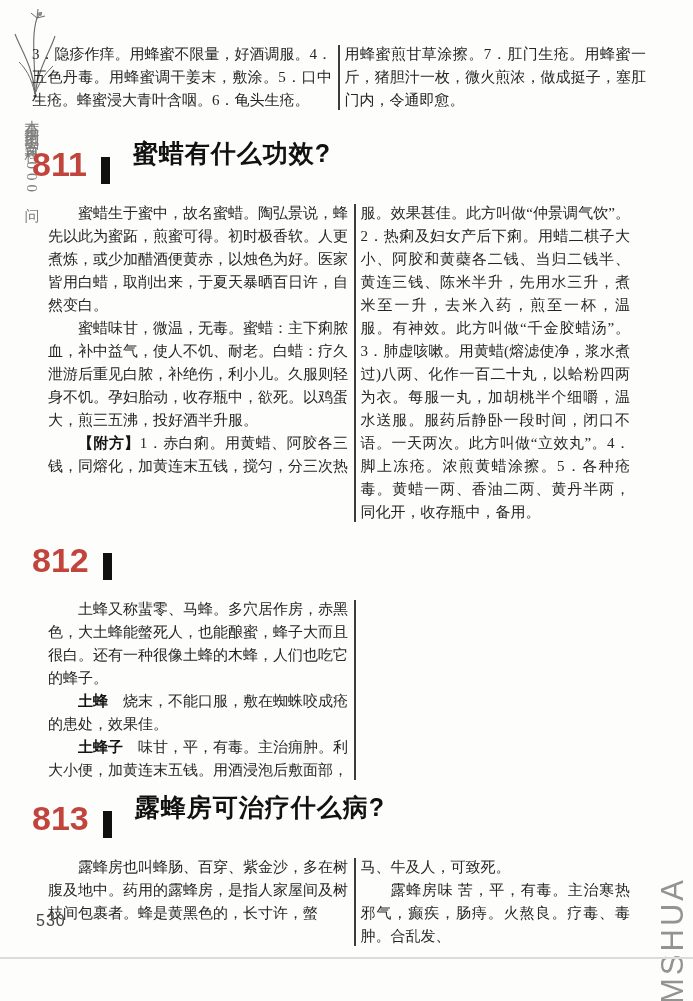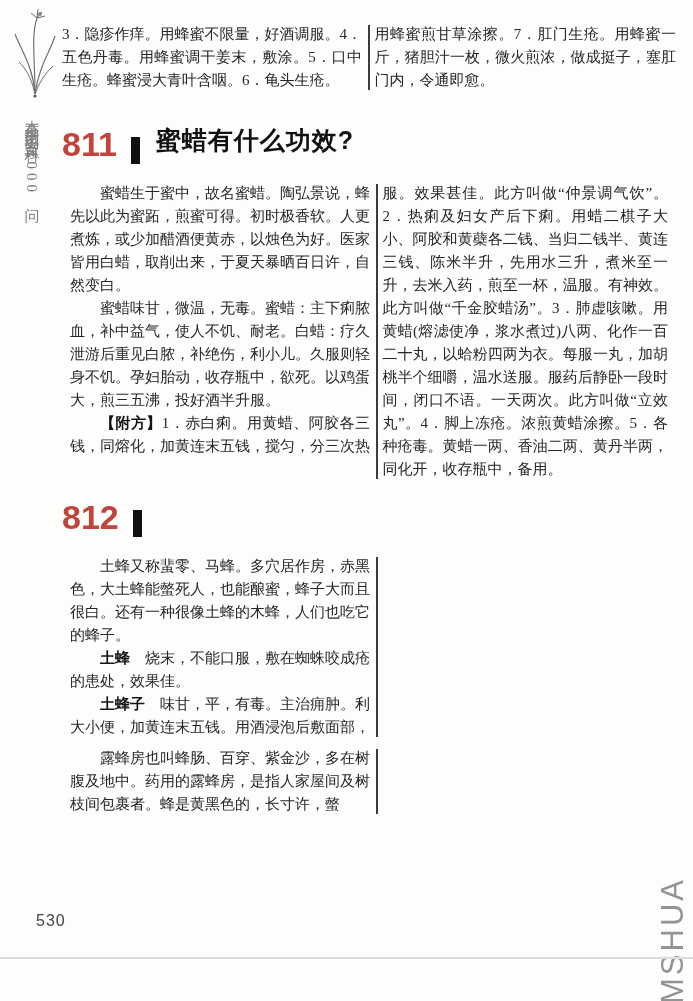--- a/index.html
+++ b/index.html
@@ -14,41 +14,41 @@
   .plant{display:block;margin-left:4px;}
   .book-title-vert{
     position:absolute;left:14px;top:100px;
     writing-mode:vertical-rl;text-orientation:mixed;
     font-size:15px;letter-spacing:4px;color:#7d7d7d;
     font-family:"Liberation Serif","DejaVu Serif",serif;
     height:260px;line-height:20px;
   }
   .book-title-vert .sub{margin-top:10px;display:inline;}
   
-  .content{position:absolute;left:62px;top:0;width:614px;padding-top:23px;}
+  .content{position:absolute;left:32px;top:0;width:614px;padding-top:43px;}
   .two-col{display:flex;align-items:flex-start;}
   .col-left{width:300px;flex:0 0 300px;}
   .col-divider{flex:0 0 1.5px;background:#3c3c3c;align-self:stretch;margin:2px 5px 2px 6px;}
   .col-right{flex:1;}
   .para{margin:0;text-indent:2em;text-align:justify;font-size:15px;line-height:23px;color:#262626;}
   .para.cont{text-indent:0;}
   .lead{font-weight:700;color:#141414;}
   
   .sec-header{display:flex;align-items:flex-end;margin:32px 0 18px 0;height:40px;}
   .sec-num{
     font-family:"Liberation Sans","DejaVu Sans",sans-serif;
     font-weight:800;font-size:34px;color:var(--accent,#c1453c);
     letter-spacing:0px;line-height:40px;
   }
   .sec-bar{display:inline-block;width:9px;height:27px;background:#101010;margin:0 12px 0 14px;}
   .sec-title{
-    margin:4px;font-family:"Liberation Sans","DejaVu Sans",sans-serif;
+    margin:11px;font-family:"Liberation Sans","DejaVu Sans",sans-serif;
     font-weight:700;font-size:25px;color:#111;letter-spacing:1px;line-height:40px;
   }
-  .sec-body{margin:8px;}
+  .sec-body{margin:16px;}
   .sec{margin:0;}
   .sec + .sec .sec-header{margin-top:16px;}
   
   .page-number{
     position:absolute;left:36px;top:912px;
     font-family:"Liberation Sans","DejaVu Sans",sans-serif;
     font-size:16px;color:#454545;letter-spacing:1px;
   }
   .watermark{
     position:absolute;right:3px;top:852px;height:152px;
@@ -115,25 +115,34 @@
       <div class="col-left">
         <p class="para"><span>土蜂又称蜚零、马蜂。多穴居作房，赤黑色，大土蜂能螫死人，也能酿蜜，蜂子大而且很白。还有一种很像土蜂的木蜂，人们也吃它的蜂子。</span></p>
         <p class="para"><b class="lead">土蜂</b><span>　烧末，不能口服，敷在蜘蛛咬成疮的患处，效果佳。</span></p>
         <p class="para"><b class="lead">土蜂子</b><span>　味甘，平，有毒。主治痈肿。利大小便，加黄连末五钱。用酒浸泡后敷面部，</span></p>
       </div>
       <div class="col-divider"></div>
     </div>
   </div>
 
   <div class="sec">
+    <div class="sec-header">
+      <span class="sec-num">813</span>
+      <span class="sec-bar"></span>
+      <h2 class="sec-title">露蜂房可治疗什么病?</h2>
+    </div>
     <div class="two-col sec-body">
       <div class="col-left">
         <p class="para"><span>露蜂房也叫蜂肠、百穿、紫金沙，多在树腹及地中。药用的露蜂房，是指人家屋间及树枝间包裹者。蜂是黄黑色的，长寸许，螫</span></p>
       </div>
       <div class="col-divider"></div>
+      <div class="col-right">
+        <p class="para cont"><span>马、牛及人，可致死。</span></p>
+        <p class="para"><span>露蜂房味 苦，平，有毒。主治寒热邪气，癫疾，肠痔。火熬良。疗毒、毒肿。合乱发、</span></p>
+      </div>
     </div>
   </div>
 
 </div>
 
 <div class="page-number">530</div>
 <div class="watermark">MSHUA</div>
 <div class="scan-line"></div>
 
 </body></html>

